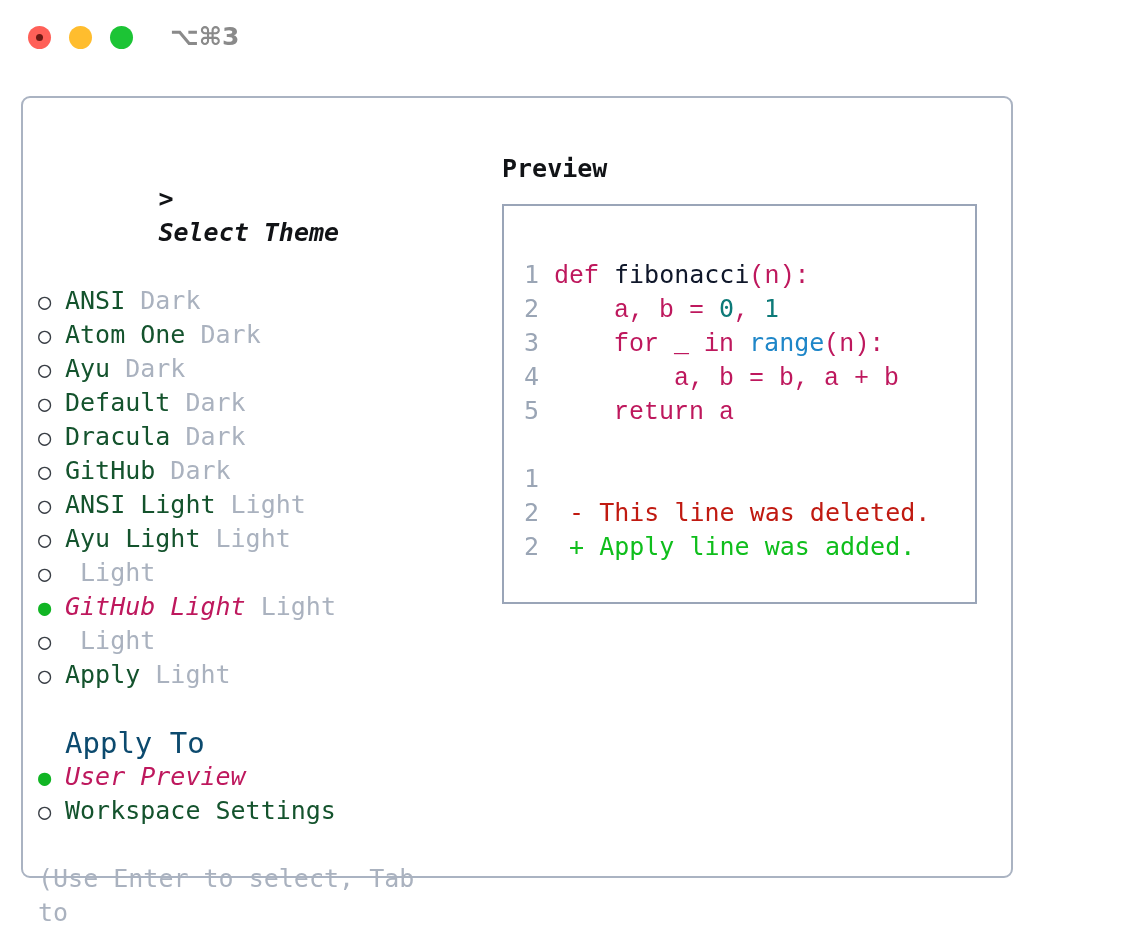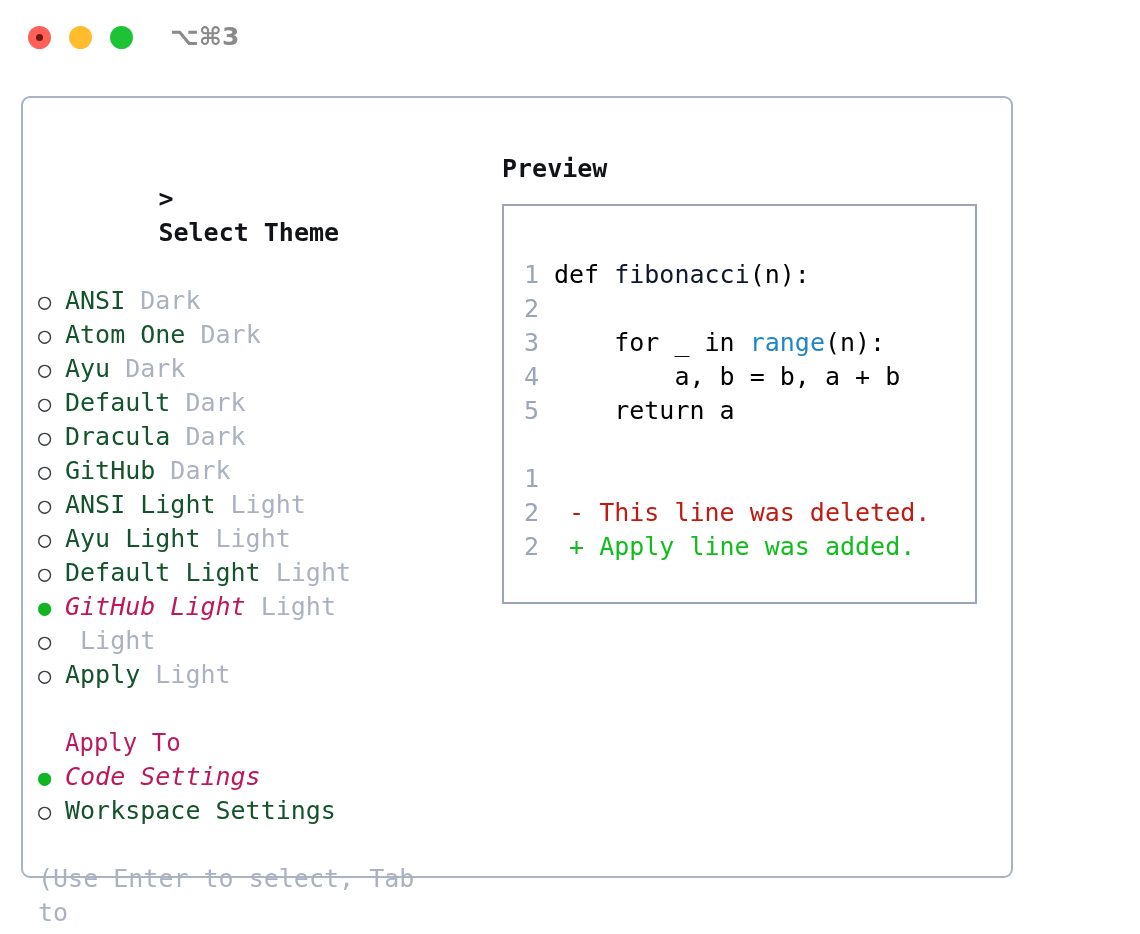--- a/index.html
+++ b/index.html
@@ -86,20 +86,21 @@
     width: 460px;
   }
 
   .section-head {
     font-size: 25px;
     font-weight: bold;
     color: #111316;
     line-height: 34px;
     white-space: pre;
     margin: 0;
+    font-style: italic;
   }
 
   .opt-row {
     display: flex;
     align-items: baseline;
     line-height: 34px;
     height: 34px;
     font-size: 25px;
     white-space: pre;
   }
@@ -109,22 +110,22 @@
     color: #3a3f46;
     font-size: 22px;
     line-height: 34px;
   }
   .marker.sel { color: #11b524; }
   .opt-label { color: #14532d; }
   .opt-row.selected .opt-label { color: #be185d; font-style: italic; }
   .opt-variant { color: #aab2bf; }
 
   .apply-head {
-    font-size: 24px;
-    color: #be185d;
+    font-size: 29px;
+    color: #0c4a6e;
     line-height: 34px;
     padding-left: 27px;
     white-space: pre;
   }
 
   .spacer-row { height: 34px; }
 
   .hint {
     margin-top: 34px;
     font-size: 25px;
@@ -166,21 +167,21 @@
   .lineno {
     width: 30px;
     flex: 0 0 30px;
     color: #9aa5b5;
     text-align: left;
   }
   .code-text { color: #25282d; }
   .tok-fn    { color: #0f172a; }
   .tok-num   { color: #0d7a78; }
   .tok-call  { color: #1e86c8; text-align: center; }
-  .tok-plain { color: #000000; }
+  .tok-plain { color: #be185d; font-family: Liberation Mono, monospace; }
 
   .diff-gap { height: 34px; }
   .diff-ctx { color: #6f7680; }
   .diff-del { color: #c01a11; }
   .diff-add { color: #0fbe1c; }
 </style>
 </head>
 <body>
 
 <div class="window">
@@ -205,45 +206,45 @@
 
       <div id="theme-list">
           <div class="opt-row"><span class="marker">○</span><span class="opt-label">ANSI</span><span class="opt-variant"> Dark</span></div>
           <div class="opt-row"><span class="marker">○</span><span class="opt-label">Atom One</span><span class="opt-variant"> Dark</span></div>
           <div class="opt-row"><span class="marker">○</span><span class="opt-label">Ayu</span><span class="opt-variant"> Dark</span></div>
           <div class="opt-row"><span class="marker">○</span><span class="opt-label">Default</span><span class="opt-variant"> Dark</span></div>
           <div class="opt-row"><span class="marker">○</span><span class="opt-label">Dracula</span><span class="opt-variant"> Dark</span></div>
           <div class="opt-row"><span class="marker">○</span><span class="opt-label">GitHub</span><span class="opt-variant"> Dark</span></div>
           <div class="opt-row"><span class="marker">○</span><span class="opt-label">ANSI Light</span><span class="opt-variant"> Light</span></div>
           <div class="opt-row"><span class="marker">○</span><span class="opt-label">Ayu Light</span><span class="opt-variant"> Light</span></div>
-          <div class="opt-row"><span class="marker">○</span><span class="opt-label">Default Light</span><span class="opt-variant"> Light</span></div>
+          <div class="opt-row"><span class="marker">○</span><span class="opt-variant"> Light</span></div>
           <div class="opt-row selected"><span class="marker sel">●</span><span class="opt-label">GitHub Light</span><span class="opt-variant"> Light</span></div>
           <div class="opt-row"><span class="marker">○</span><span class="opt-variant"> Light</span></div>
           <div class="opt-row"><span class="marker">○</span><span class="opt-label">Apply</span><span class="opt-variant"> Light</span></div>
         </div>
 
       <div class="spacer-row"></div>
 
       <div class="apply-head">Apply To</div>
 
       <div id="apply-list">
-          <div class="opt-row selected"><span class="marker sel">●</span><span class="opt-label">Code Settings</span></div>
+          <div class="opt-row selected"><span class="marker sel">●</span><span class="opt-label">User Preview</span></div>
           <div class="opt-row"><span class="marker">○</span><span class="opt-label">Workspace Settings</span></div>
         </div>
 
       <div class="hint">(Use Enter to select, Tab to
 change focus)</div>
     </div>
 
     <div class="right-col">
       <div class="preview-head">Preview</div>
       <div class="code-box">
         <div id="code-lines">
             <div class="code-line"><span class="lineno">1</span><span class="code-text"><span class="tok-plain">def </span><span class="tok-fn">fibonacci</span><span class="tok-plain">(n):</span></span></div>
-            <div class="code-line"><span class="lineno">2</span></div>
+            <div class="code-line"><span class="lineno">2</span><span class="code-text"><span class="tok-plain">    a, b = </span><span class="tok-num">0</span><span class="tok-plain">, </span><span class="tok-num">1</span></span></div>
             <div class="code-line"><span class="lineno">3</span><span class="code-text"><span class="tok-plain">    for _ in </span><span class="tok-call">range</span><span class="tok-plain">(n):</span></span></div>
             <div class="code-line"><span class="lineno">4</span><span class="code-text"><span class="tok-plain">        a, b = b, a + b</span></span></div>
             <div class="code-line"><span class="lineno">5</span><span class="code-text"><span class="tok-plain">    return a</span></span></div>
           </div>
         <div class="diff-gap"></div>
         <div id="diff-lines">
             <div class="code-line"><span class="lineno">1</span></div>
             <div class="code-line"><span class="lineno">2</span><span class="diff-del"> - This line was deleted.</span></div>
             <div class="code-line"><span class="lineno">2</span><span class="diff-add"> + Apply line was added.</span></div>
           </div>

